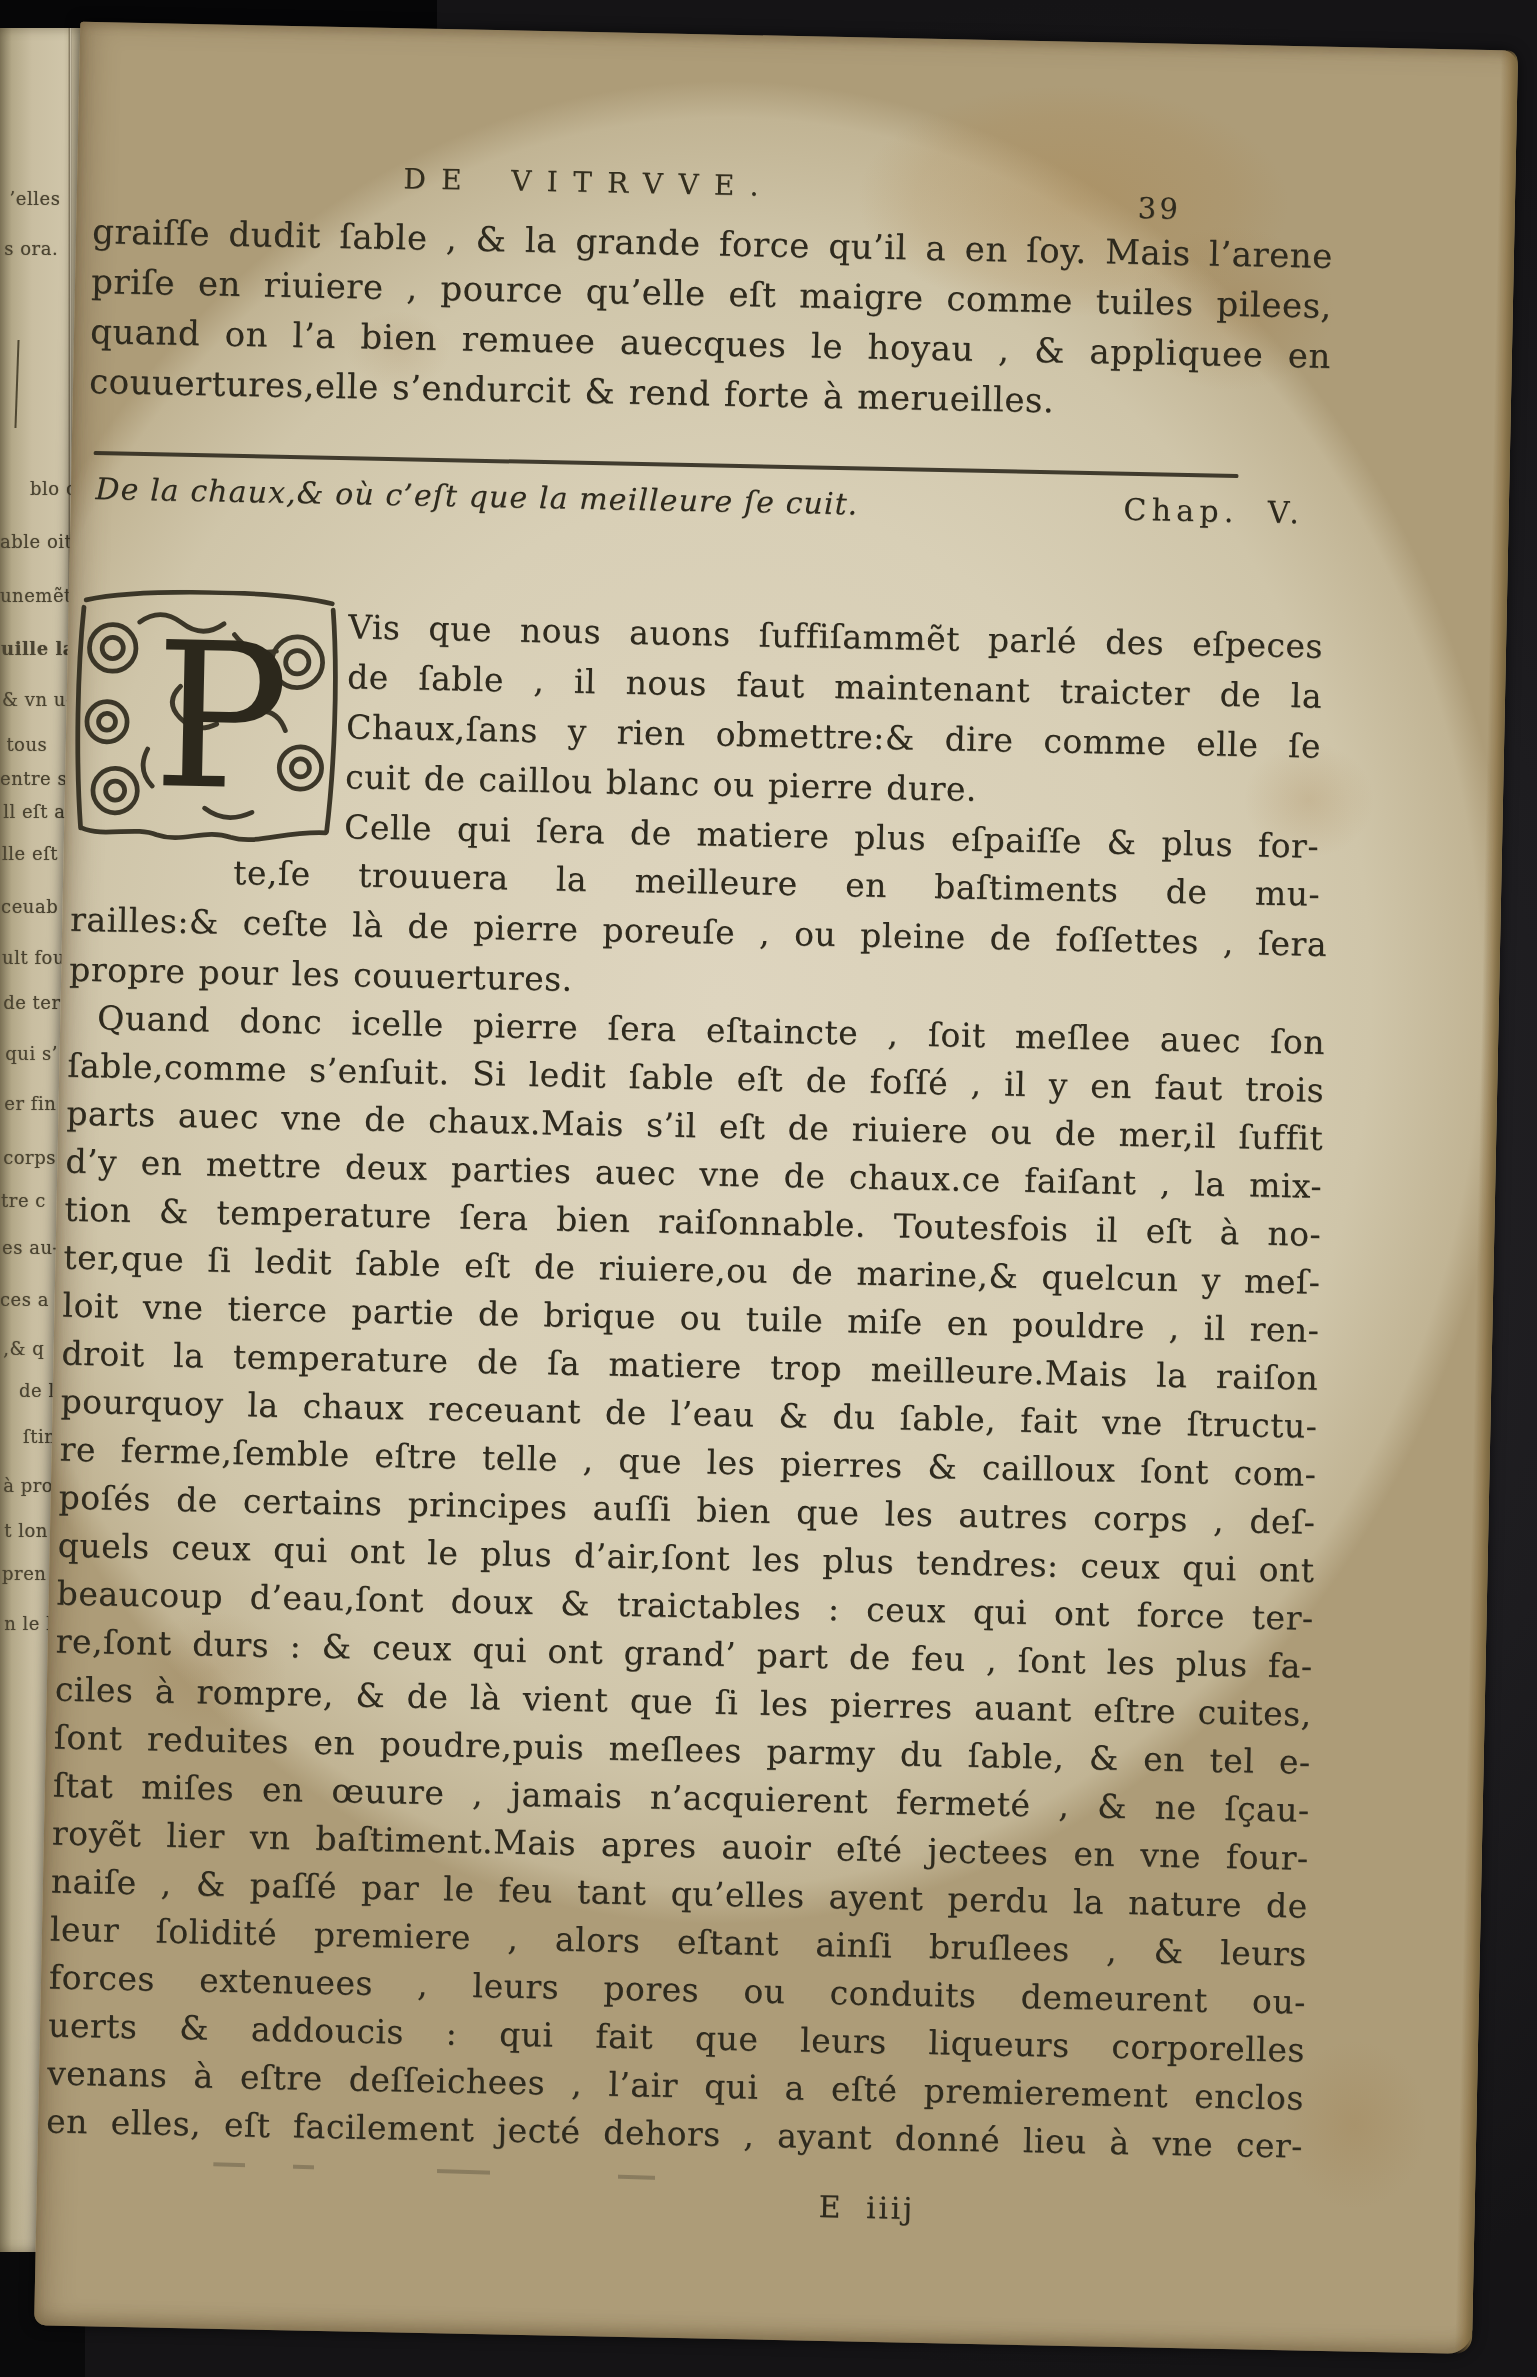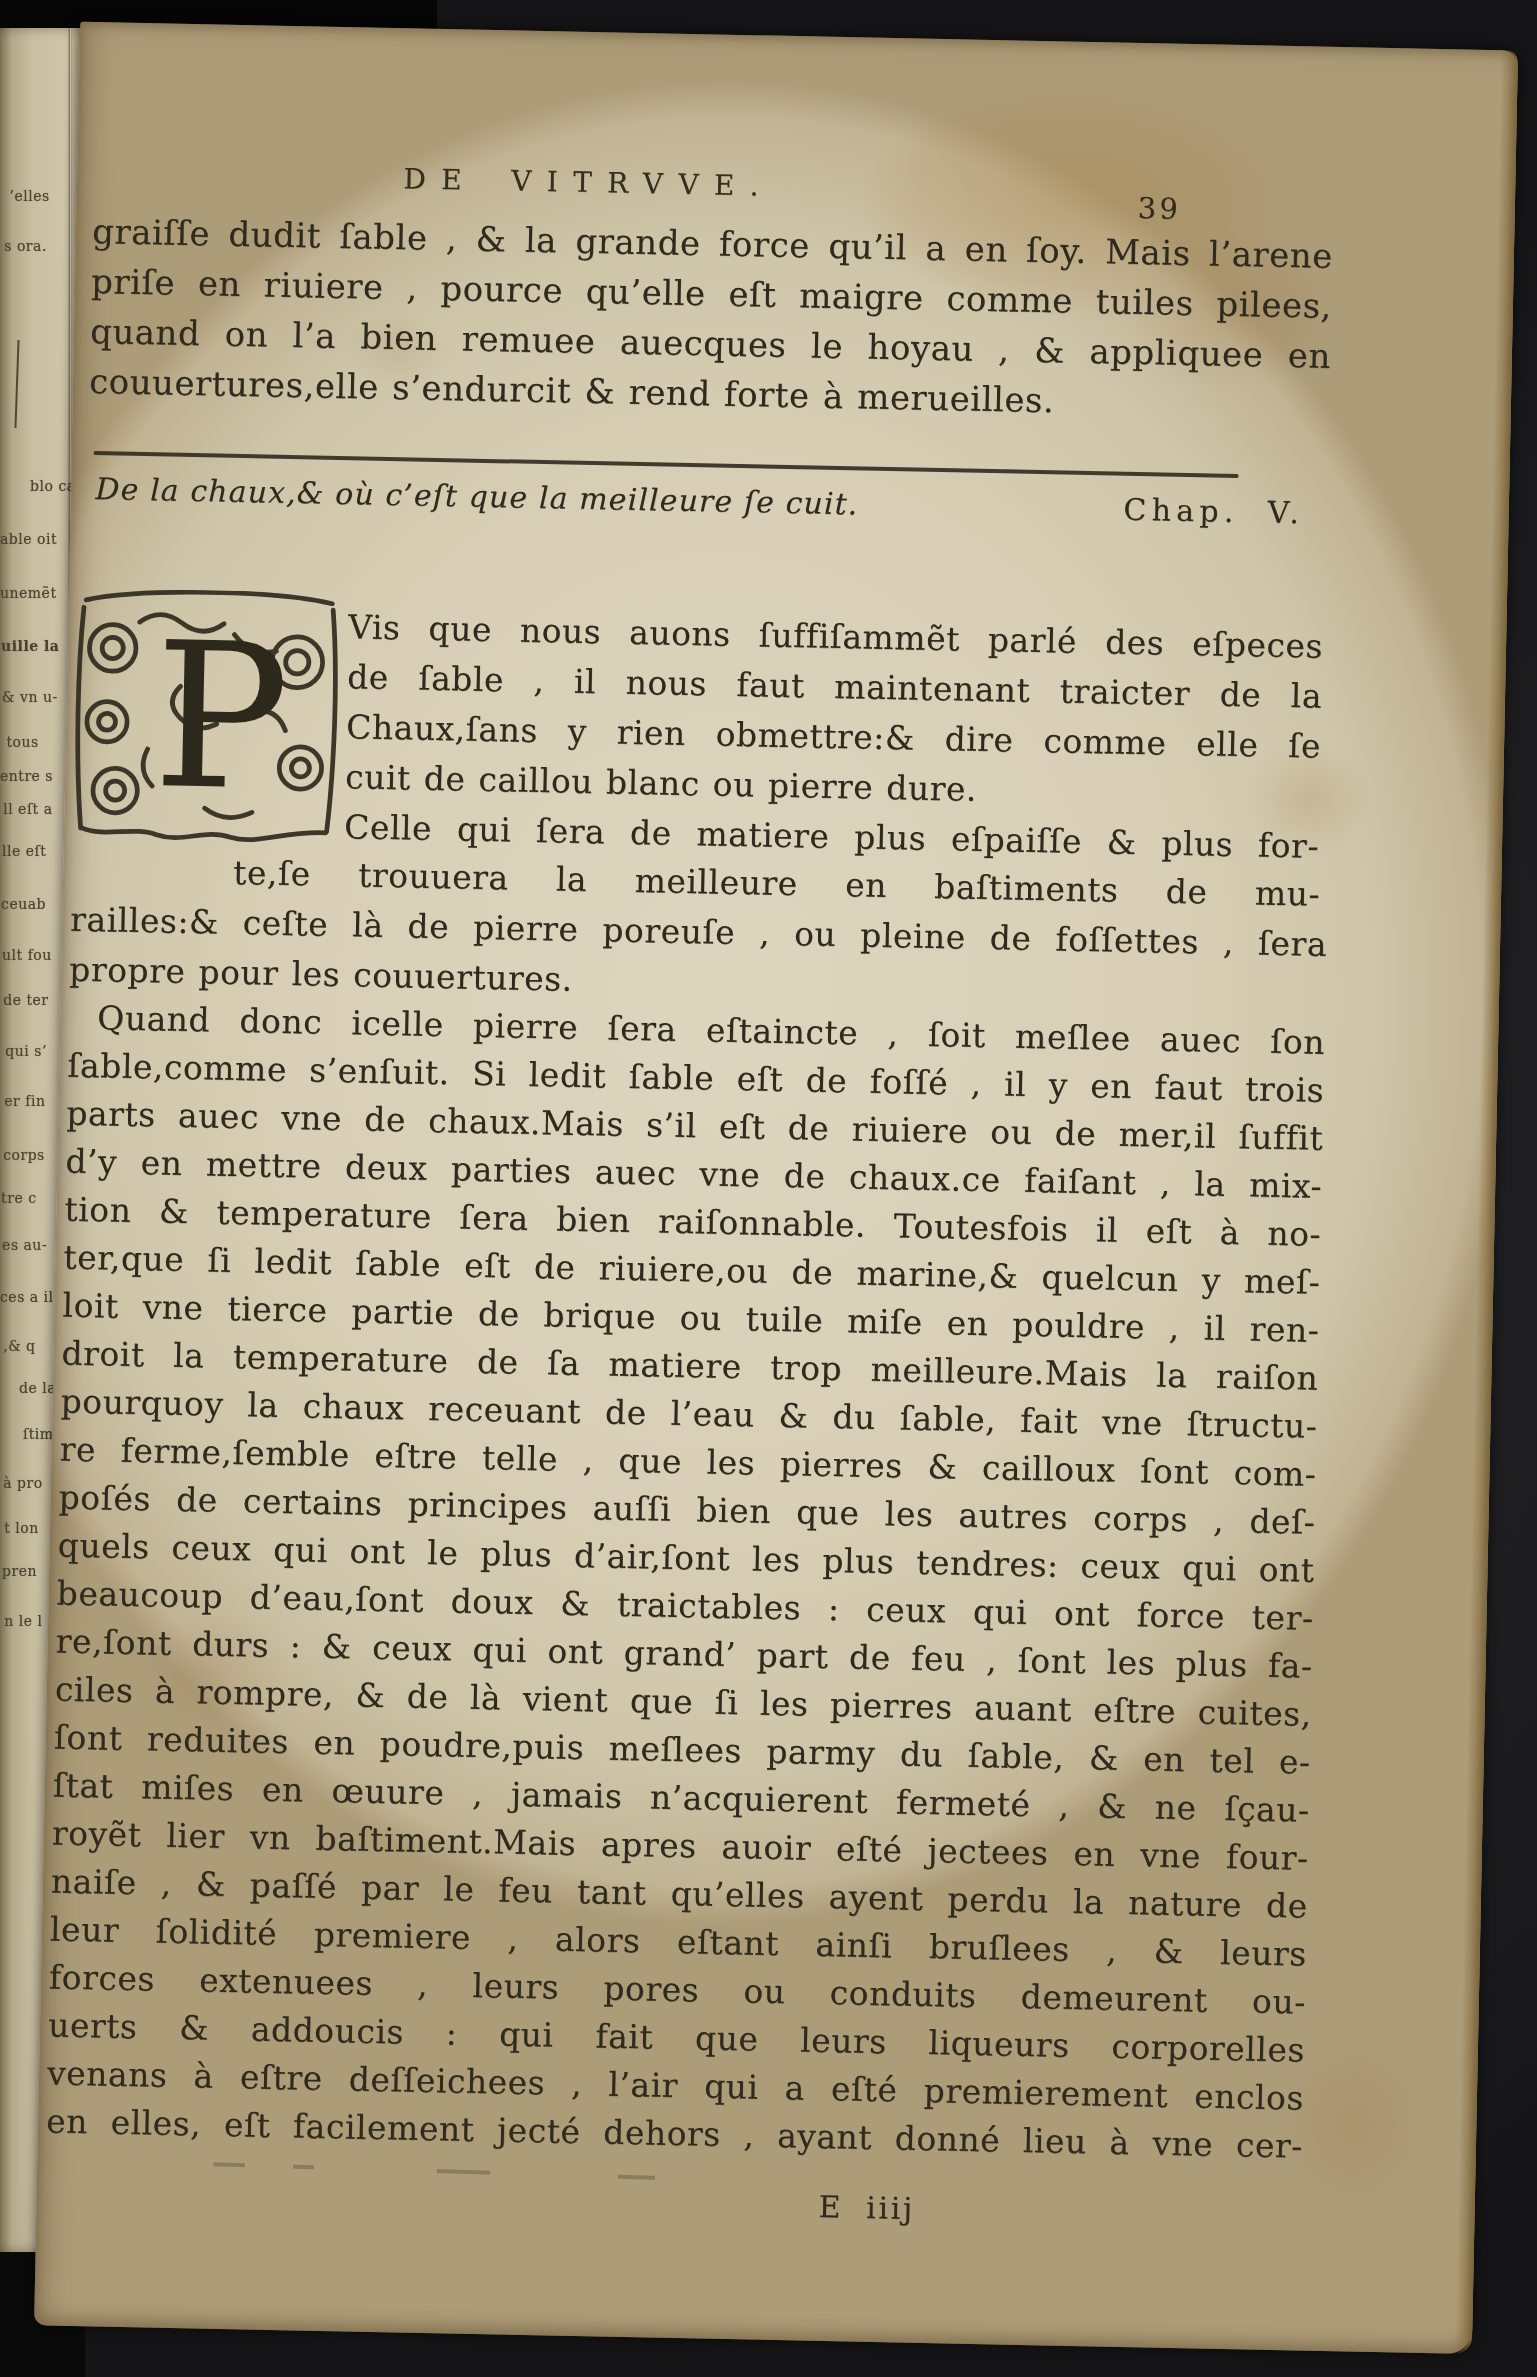--- a/index.html
+++ b/index.html
@@ -18,21 +18,21 @@
     background:
       linear-gradient(to right,#7e7458 0px,#b3a888 11.7px,#c9bea1 32px,#cfc5a9 64px,#ada07f 89px,#8f8262 101px);
     box-shadow:inset -7.5px 0 11.7px rgba(60,48,28,.45);
     overflow:hidden;
   }
   .gutter-strip .crease{
     position:absolute;top:0;bottom:0;width:3.7px;left:68px;
     background:linear-gradient(to right,rgba(70,58,36,.0),rgba(70,58,36,.55),rgba(245,238,218,.5),rgba(70,58,36,.35));
   }
   .gutter-frag{
-    position:absolute;font-size:14px;color:#4a4331;letter-spacing:0.5px;
+    position:absolute;font-size:18px;color:#4a4331;letter-spacing:0.5px;
     text-shadow:0 0 1.1px rgba(60,52,32,.5);white-space:nowrap;
   }
   .gutter-line{
     position:absolute;left:16px;top:312px;width:2.1px;height:88px;
     background:rgba(52,46,28,.8);transform:rotate(2deg);
   }
 
   
   .page{
     position:absolute;left:80px;top:22.4px;width:1438px;height:2304px;

